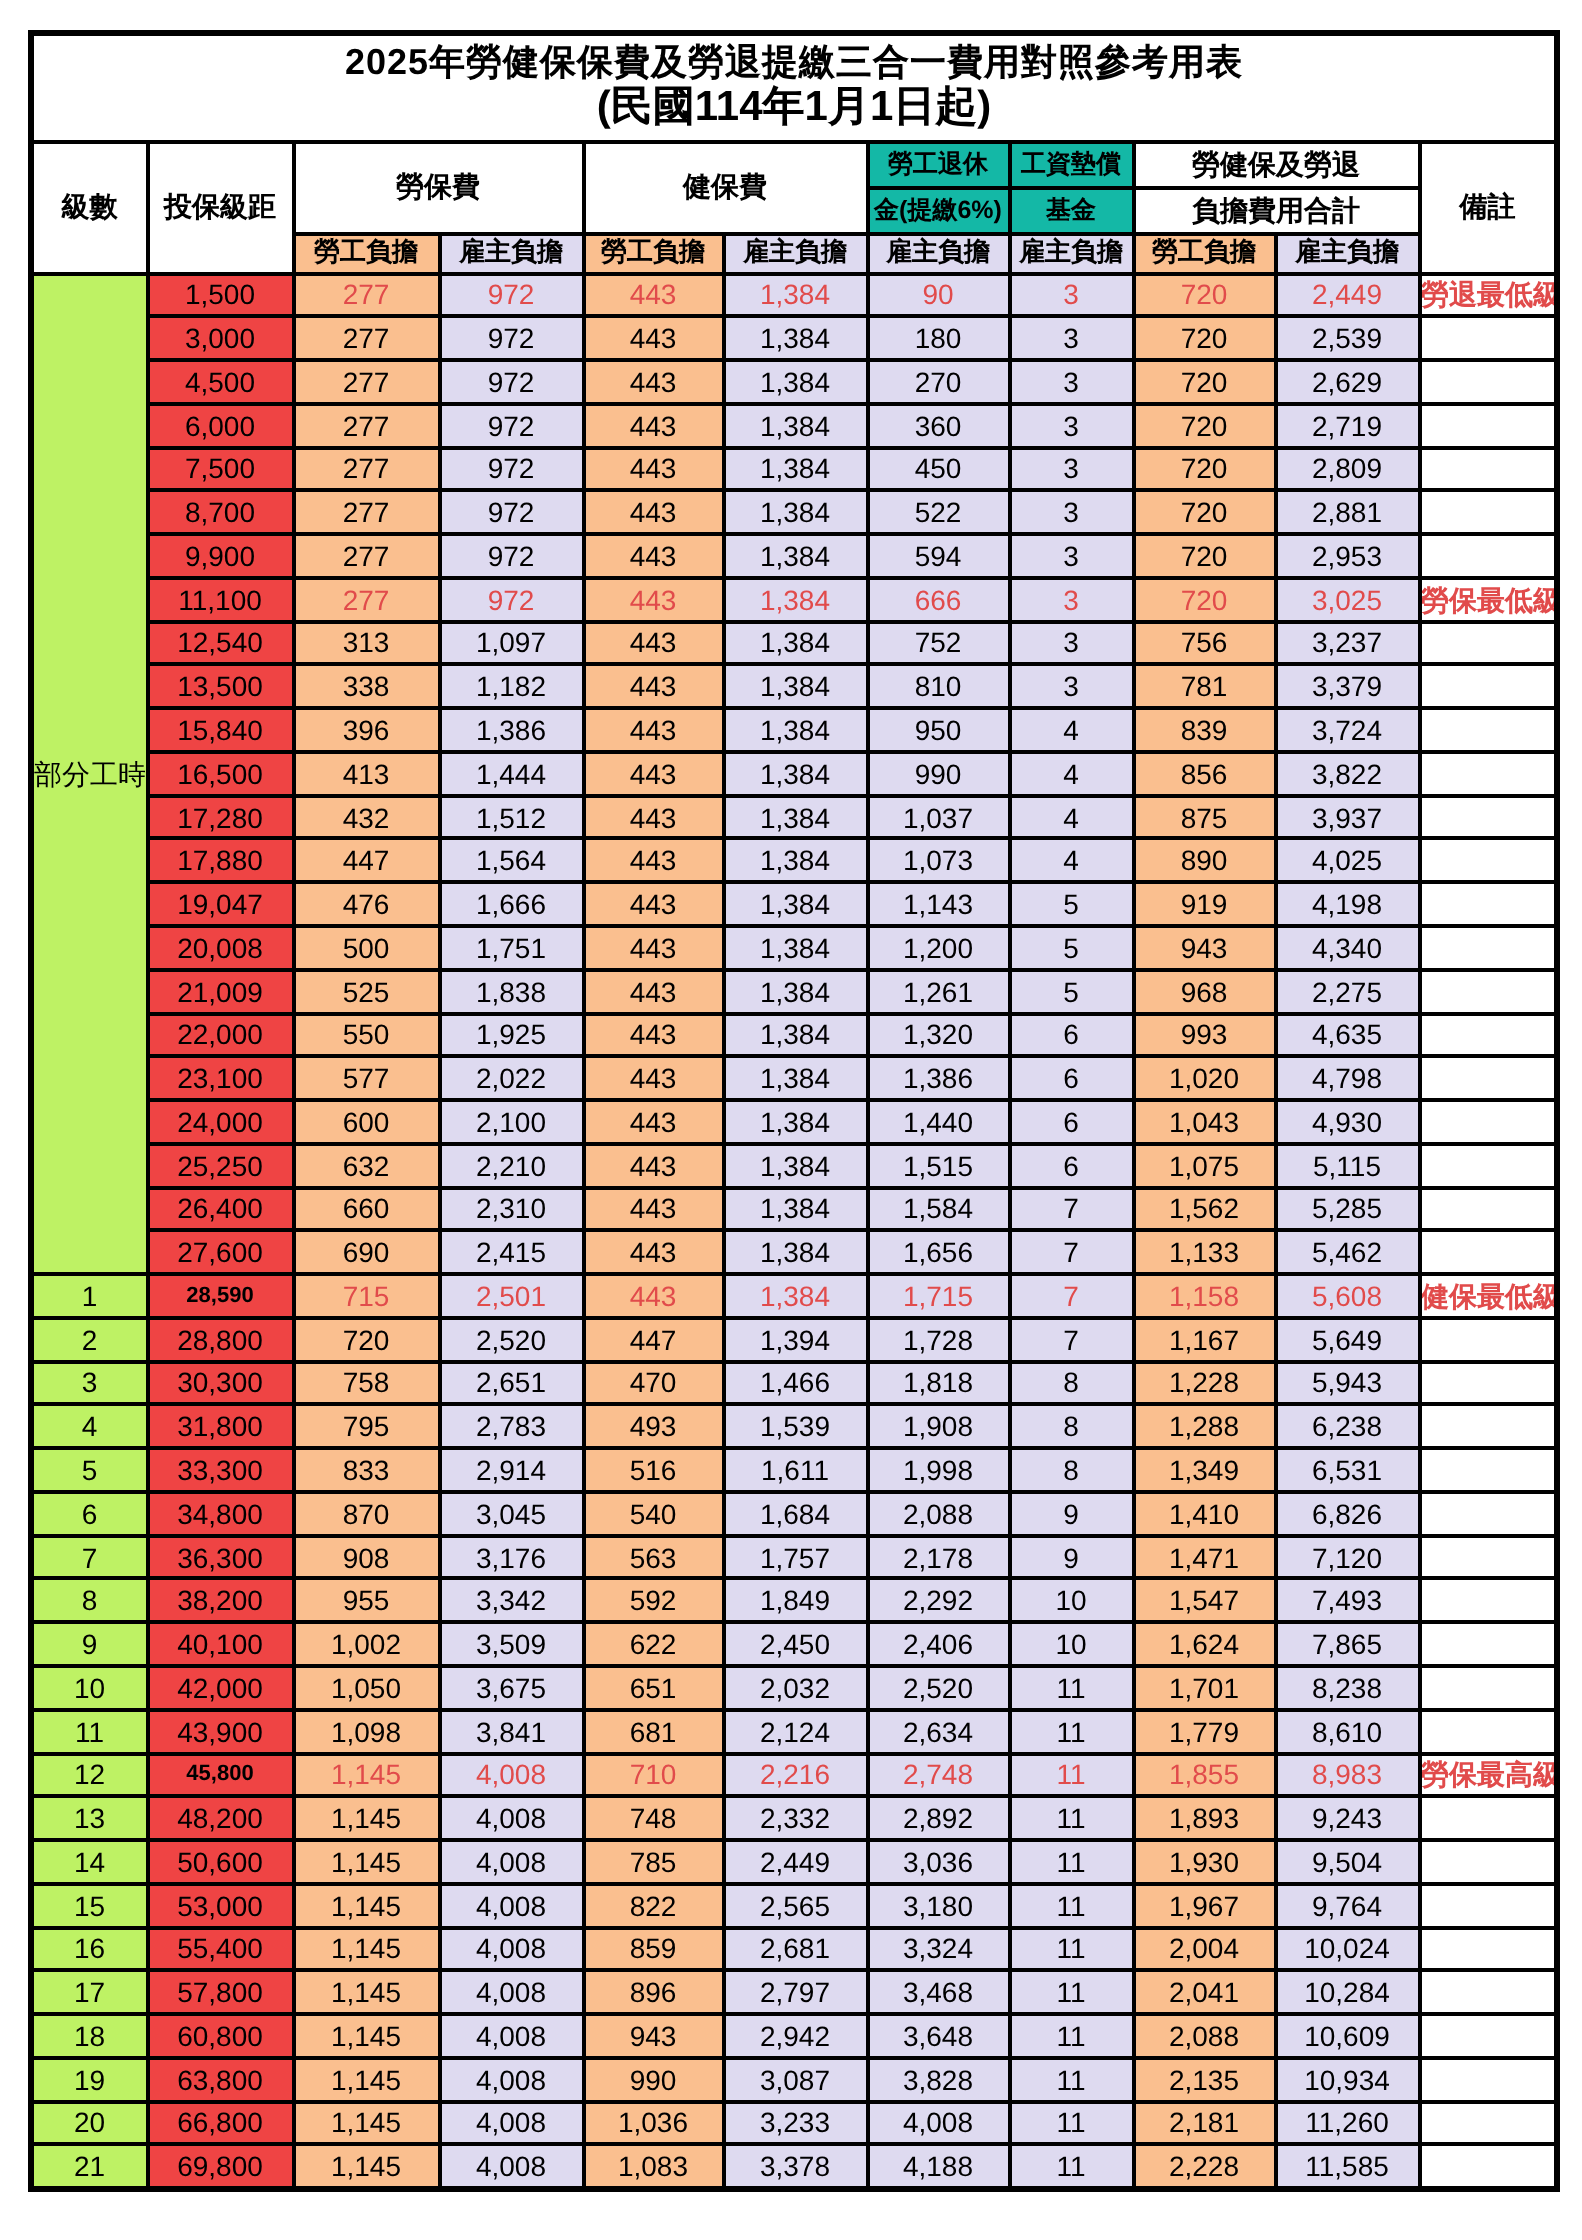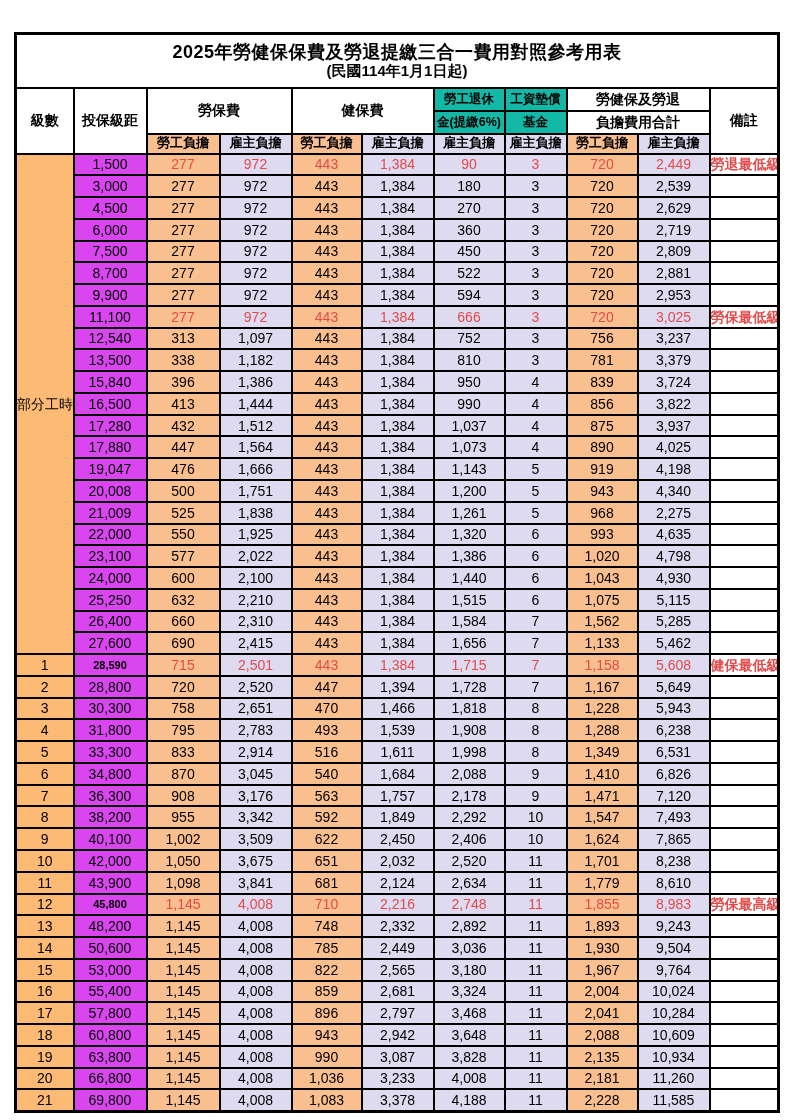--- a/index.html
+++ b/index.html
@@ -5,50 +5,50 @@
   * { box-sizing: border-box; margin: 0; padding: 0; }
   html, body {
     width: 791px;
     background: #ffffff;
     font-family: "Liberation Sans", "DejaVu Sans", sans-serif;
     color: #000;
   }
   .page {
     width: 791px;
     height: 1120px;
-    padding: 32px 14px 0 14px;
+    padding: 15px 14px 0 14px;
     background: #fff;
   }
   table.premium-table {
     width: 763px;
     border-collapse: collapse;
     table-layout: fixed;
   }
   table.premium-table th,
   table.premium-table td {
     border: 2px solid #000;
     text-align: center;
     vertical-align: middle;
     overflow: hidden;
     white-space: nowrap;
     padding: 0;
     line-height: 1.15;
   }
   .title-cell { height: 54px; border: 3px solid #000; }
   .title-line  { font-size: 18px; font-weight: bold; letter-spacing: 0.5px; }
-  .subtitle-line { font-size: 15px; font-weight: bold; }
+  .subtitle-line { font-size: 21px; font-weight: bold; }
   .hdr { font-size: 14px; font-weight: bold; height: 19px; background: #fff; }
   .hdr-small { font-size: 12.5px; font-weight: bold; height: 23px; background: #14b8a6; }
   .subhdr { font-size: 13px; font-weight: bold; height: 20px; margin-top: 40px; }
   .c-emp { background: #FABF8F; }
   .c-er  { background: #DEDAF0; }
   .data-row { height: 21.77px; }
   .data-row td { font-size: 14px; }
-  .level-cell { background: #fdba74; font-size: 13.5px; }
-  .salary-cell { background: #d946ef; font-size: 14px; }
+  .level-cell { background: #bef264; font-size: 13.5px; }
+  .salary-cell { background: #ef4444; font-size: 14px; }
   .salary-cell.bold { font-weight: bold; font-size: 11px; }
   .note-cell { background: #fff; font-size: 10px; font-weight: bold; color: #E14B4B; padding: 0 1px; }
   .red-row td.c-emp, .red-row td.c-er { color: #E14B4B; }
   .thick-top td { border-top: 3px solid #000; }
   table.premium-table { border: 3px solid #000; }
 </style>
 </head>
 <body>
 
 <div class="page">

